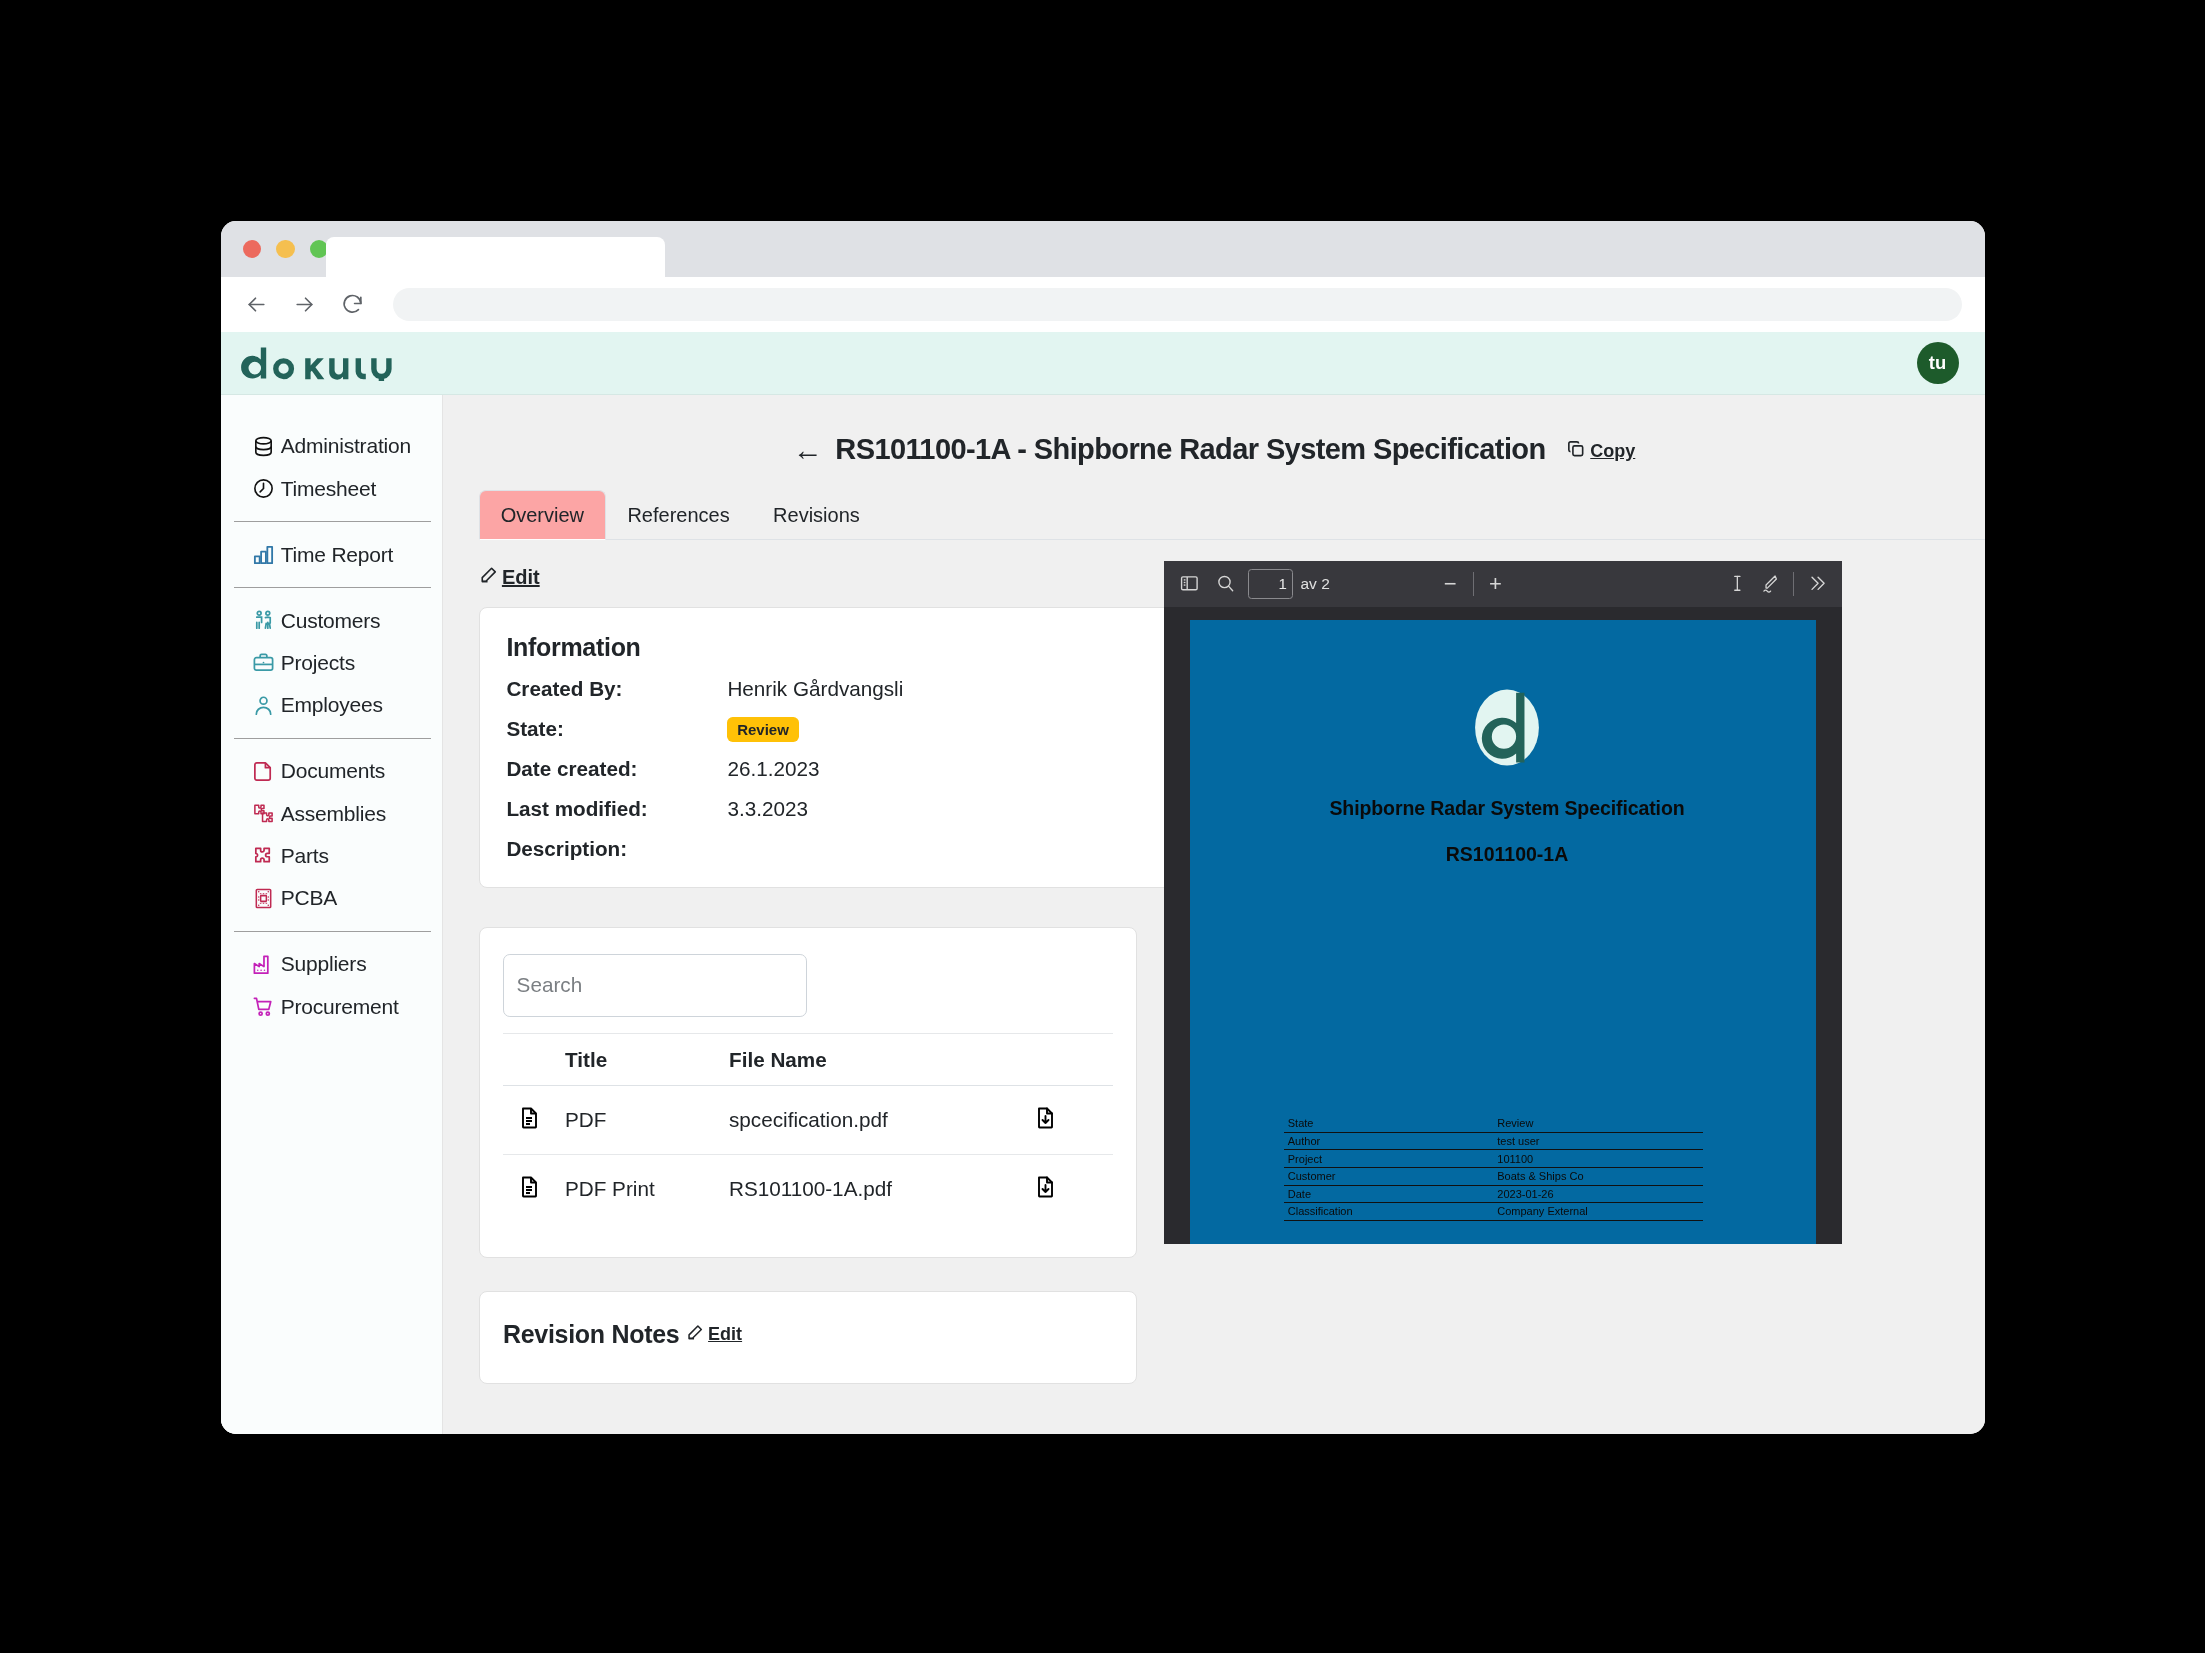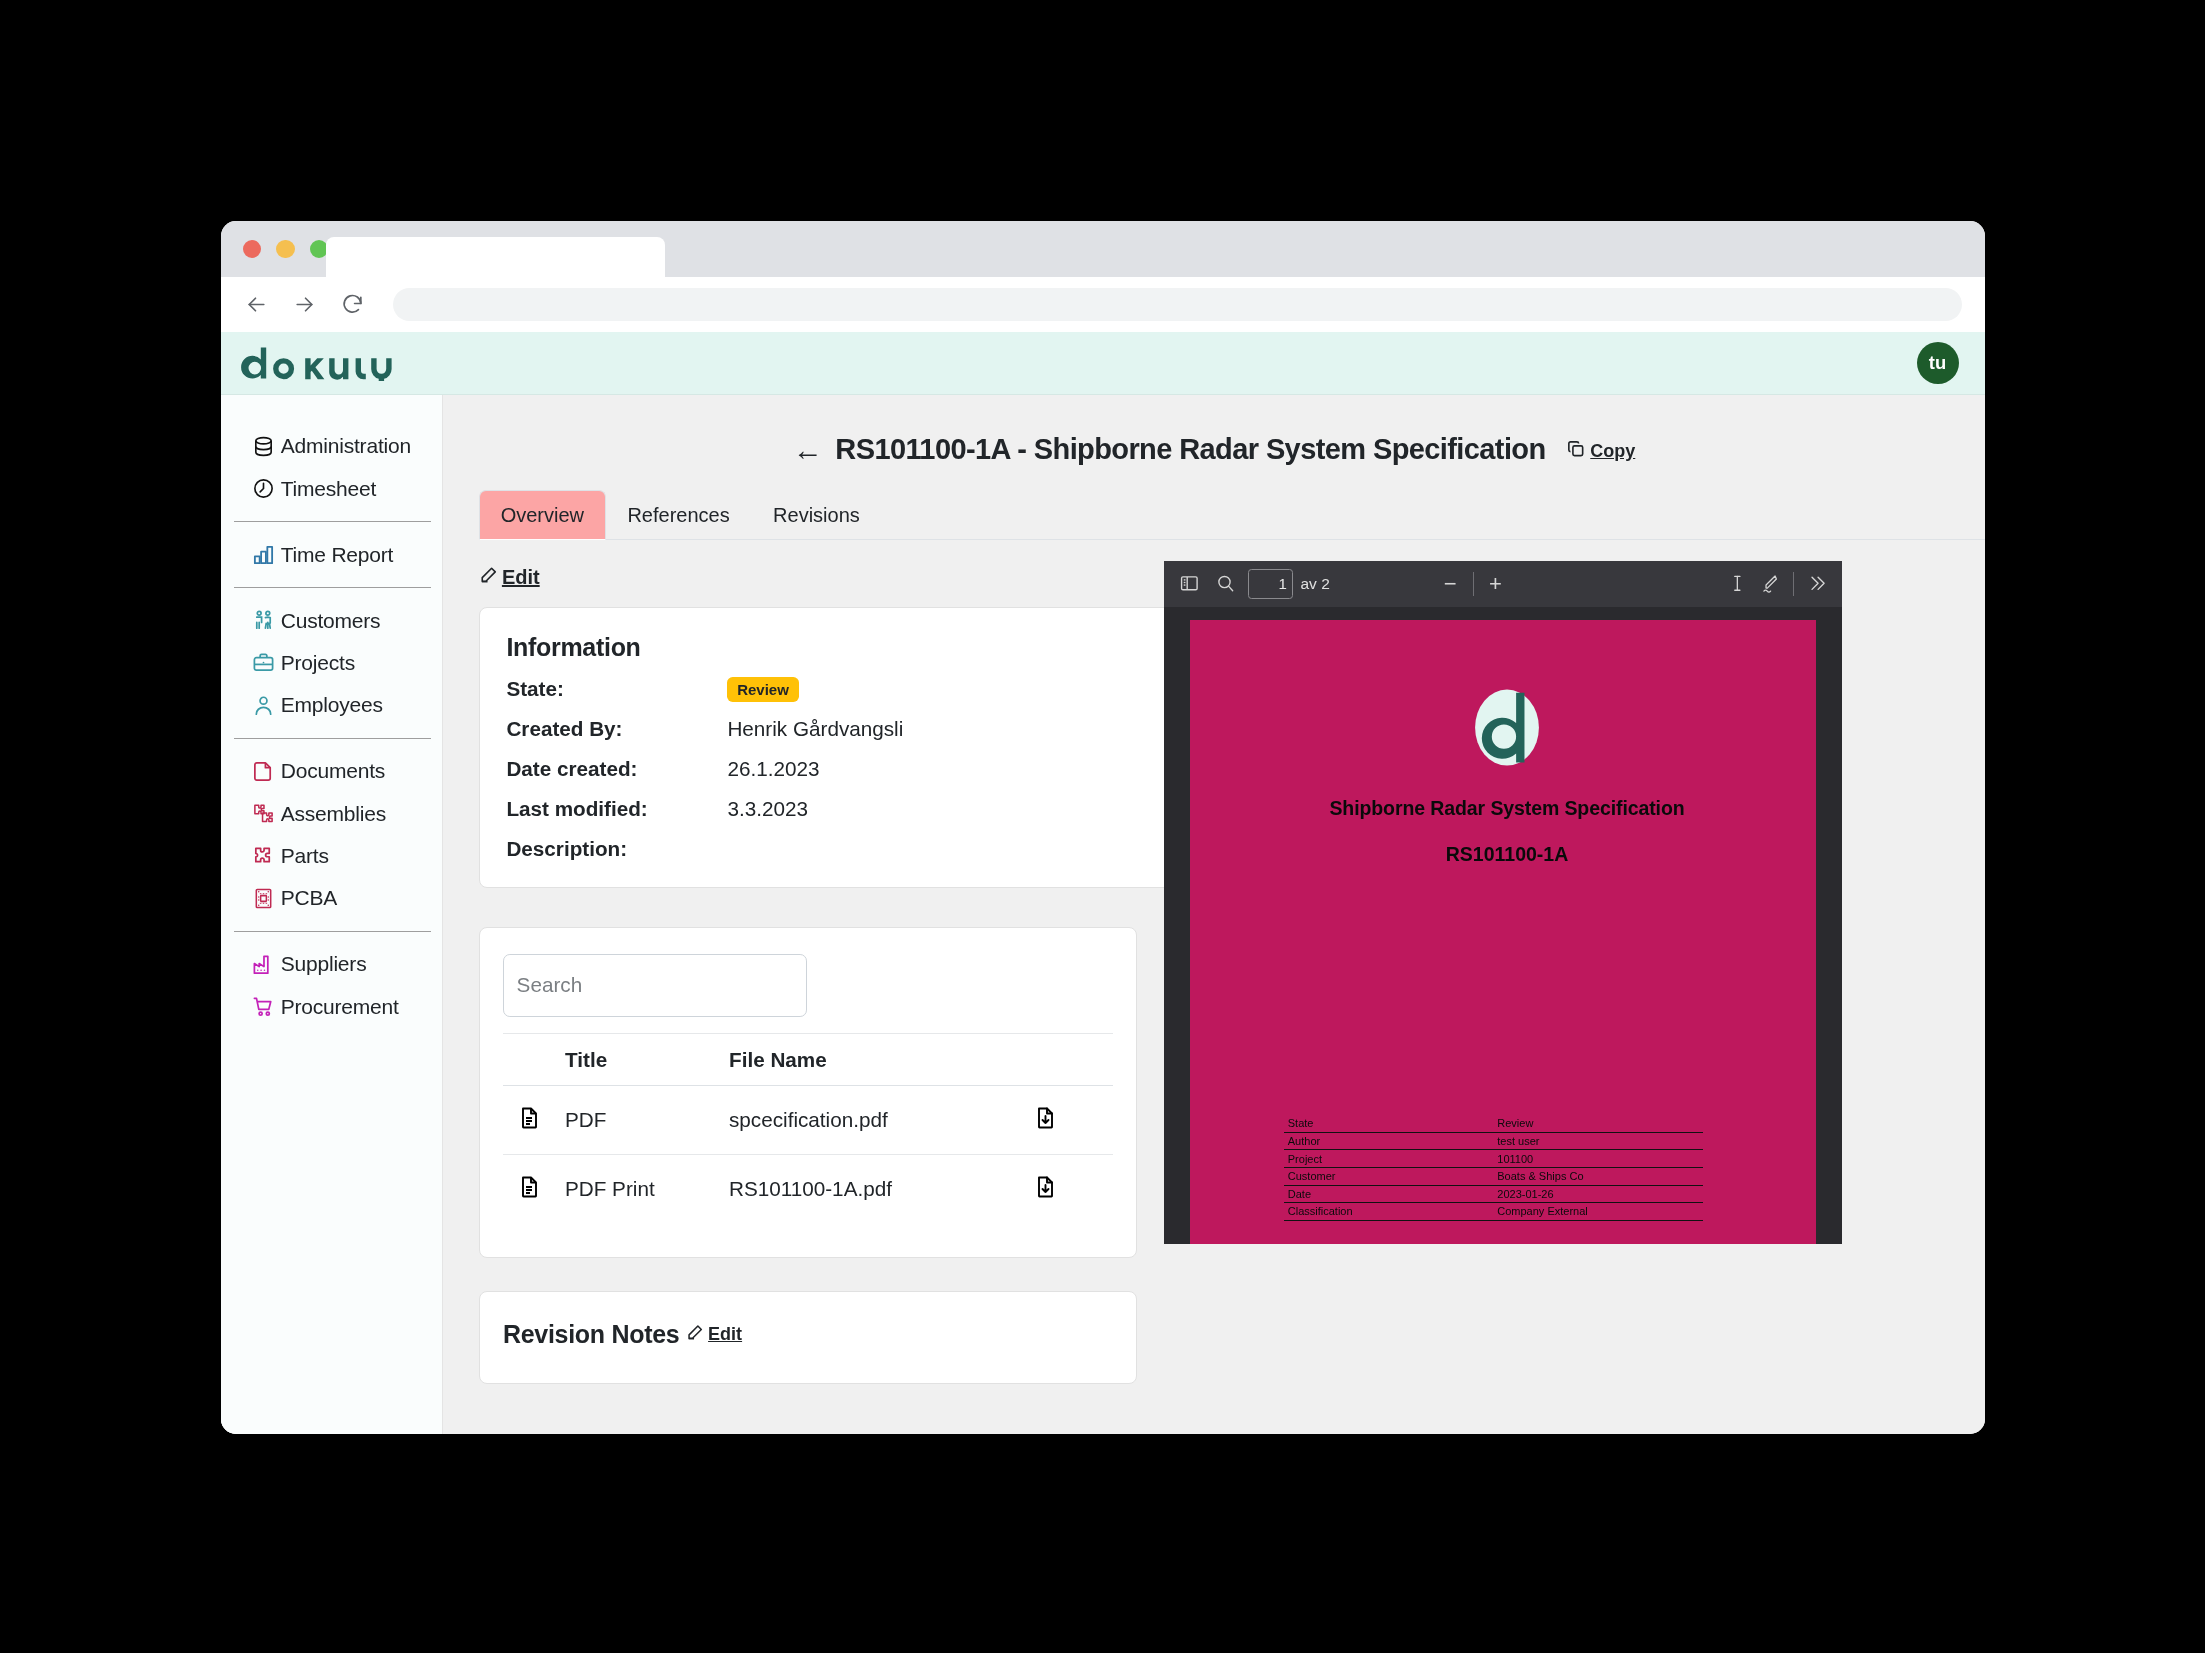--- a/index.html
+++ b/index.html
@@ -298,21 +298,21 @@
   .tb-sep { width: 0.6px; height: 24px; background: #6e6e73; }
   #pdf-right-group { display: flex; align-items: center; gap: 12.6px; margin-left: auto; }
 
   #pdf-stage {
     background: #2a2a2e;
     padding: 13.8px 26.4px 0 26.4px;
     height: 637px;
     overflow: hidden;
   }
   #pdf-page {
-    background: #be185d;
+    background: #0369a1;
     width: 100%;
     height: 100%;
     padding: 34px 0 0 8px;
     position: relative;
   }
   #pdf-logo {
     width: 76px; height: 86px;
     margin: 30px auto 0 auto;
     display: flex; align-items: center; justify-content: center;
   }
@@ -590,27 +590,27 @@
                   </svg>
               </span>
               <span>Edit</span>
             </a>
           </div>
 
           <section class="card" id="info-card">
             <h2>Information</h2>
 
             <div class="info-row">
+              <span class="info-label">Created By:</span>
+              <span class="info-value">Henrik Gårdvangsli</span>
+            </div>
+
+            <div class="info-row">
               <span class="info-label">State:</span>
               <span class="state-badge">Review</span>
-            </div>
-
-            <div class="info-row">
-              <span class="info-label">Created By:</span>
-              <span class="info-value">Henrik Gårdvangsli</span>
             </div>
 
             <div class="info-row">
               <span class="info-label">Date created:</span>
               <span class="info-value">26.1.2023</span>
             </div>
 
             <div class="info-row">
               <span class="info-label">Last modified:</span>
               <span class="info-value">3.3.2023</span>

